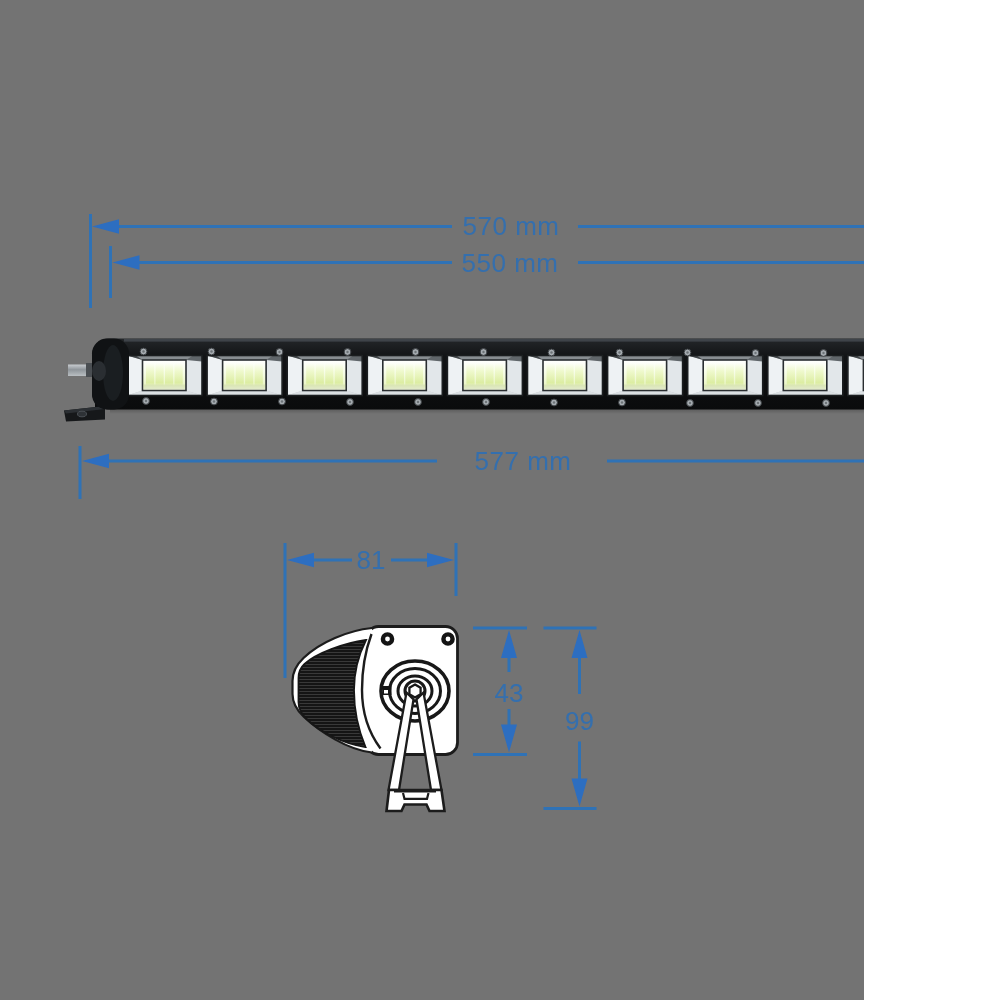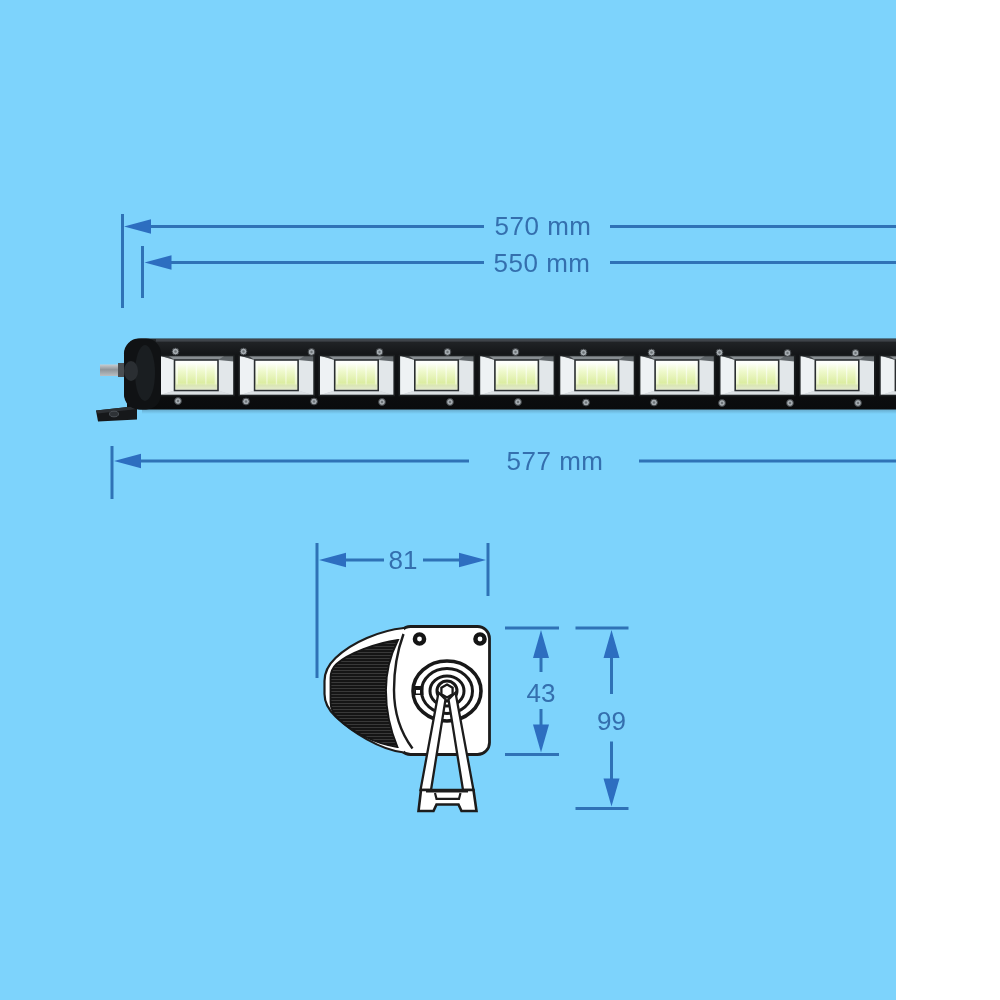--- a/index.html
+++ b/index.html
@@ -1,16 +1,16 @@
 <!DOCTYPE html>
 <html><head>
 <meta charset="utf-8">
 <style>
 html,body{margin:0;padding:0;background:#ffffff;}
-#page{width:864px;height:1000px;position:relative;overflow:hidden;background:#7dd3fc;padding-left:32px;}
+#page{width:864px;height:1000px;position:relative;overflow:hidden;background:#737373;}
 text{font-family:"Liberation Sans",sans-serif;}
 </style>
 </head>
 <body>
 <div id="page">
 <svg width="1000" height="1000" viewBox="0 0 1000 1000">
 <defs>
   <pattern id="hatch" width="10" height="3" patternUnits="userSpaceOnUse">
     <rect width="10" height="3" fill="#151515"></rect>
     <rect y="1.15" width="10" height="0.7" fill="#484848"></rect>

